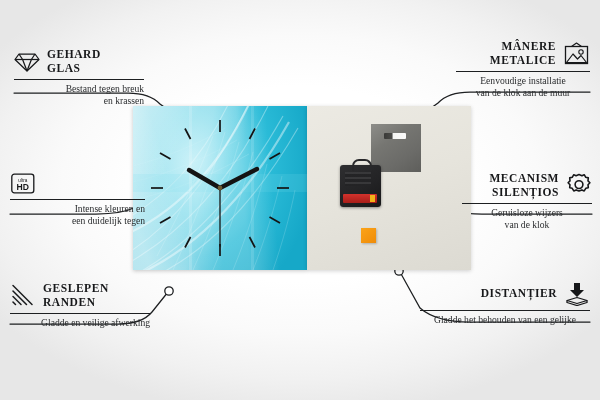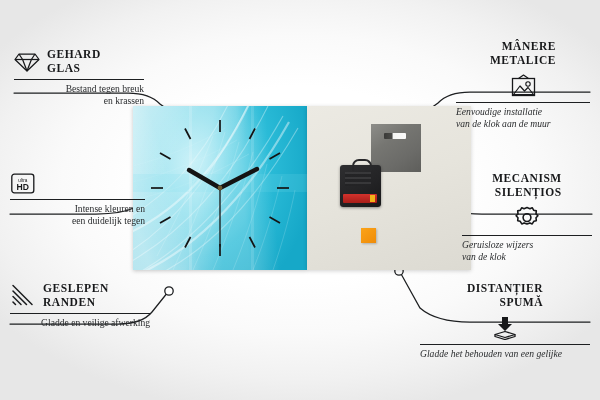--- a/index.html
+++ b/index.html
@@ -11,37 +11,37 @@
   .stage{
     position:relative;width:600px;height:400px;
     background:
       radial-gradient(ellipse 62% 58% at 50% 46%, #ffffff 0%, #ffffff 42%, #fafafa 64%, #f1f1f1 84%, #e7e7e7 100%);
   }
   .svg-layer{position:absolute;left:0;top:0;width:600px;height:400px;}
 
   
   .feat{position:absolute;}
   .feat .head{display:flex;align-items:center;gap:7px;}
-  .feat.right .head{flex-direction:column;justify-content:flex-end;}
+  .feat.right .head{justify-content:flex-end;}
   .feat .ttl{
     font-family:"Liberation Serif", serif;
     font-size:11.5px;font-weight:700;color:#17181a;
     letter-spacing:.55px;line-height:13.5px;text-transform:uppercase;
   }
   .feat.right .ttl{text-align:right;}
   .feat .rule{
     height:0;border-top:1.15px solid #1d1f21;margin-top:4px;
   }
   .feat .sub{
     font-family:"Liberation Serif", serif;
     font-size:9.6px;color:#2a2c2e;line-height:11.6px;
     margin-top:3px;
     text-align:right;
   }
-  .feat.right .sub{text-align:left;font-style:italic;}
+  .feat.right .sub{text-align:center;}
   .ico{flex:0 0 auto;display:block;}
 
   
   .product{position:absolute;left:133px;top:106px;width:338px;height:164px;}
   .panel{position:absolute;top:0;height:164px;}
 
   .clock{
     left:0;width:174px;
     background:
       linear-gradient(118deg, rgba(255,255,255,.55) 0%, rgba(255,255,255,0) 26%),
@@ -294,21 +294,20 @@
     <div class="sub">
       <div>Geruisloze wijzers</div>
       <div>van de klok</div>
     </div>
   </div>
 
   <div class="feat right" style="left:420px;top:282px;width:170px;">
     <div class="head">
       <div>
         <div class="ttl">DISTANȚIER</div>
-        <div class="ttl">SPUMĂ</div>
       </div>
       <svg class="ico" width="26" height="24" viewBox="0 0 26 24">
         <path d="M10,1 h6 v7 h4 l-7,7 -7,-7 h4 Z" fill="#17181a"></path>
         <path d="M13,15.5 L23,18.5 L13,21.5 L3,18.5 Z" fill="none" stroke="#17181a" stroke-width="1.3" stroke-linejoin="round"></path>
         <path d="M3,18.5 v2 l10,3 10,-3 v-2" fill="none" stroke="#17181a" stroke-width="1.3" stroke-linejoin="round"></path>
       </svg>
     </div>
     <div class="rule"></div>
     <div class="sub">
       <div>Gladde het behouden van een gelijke</div>

